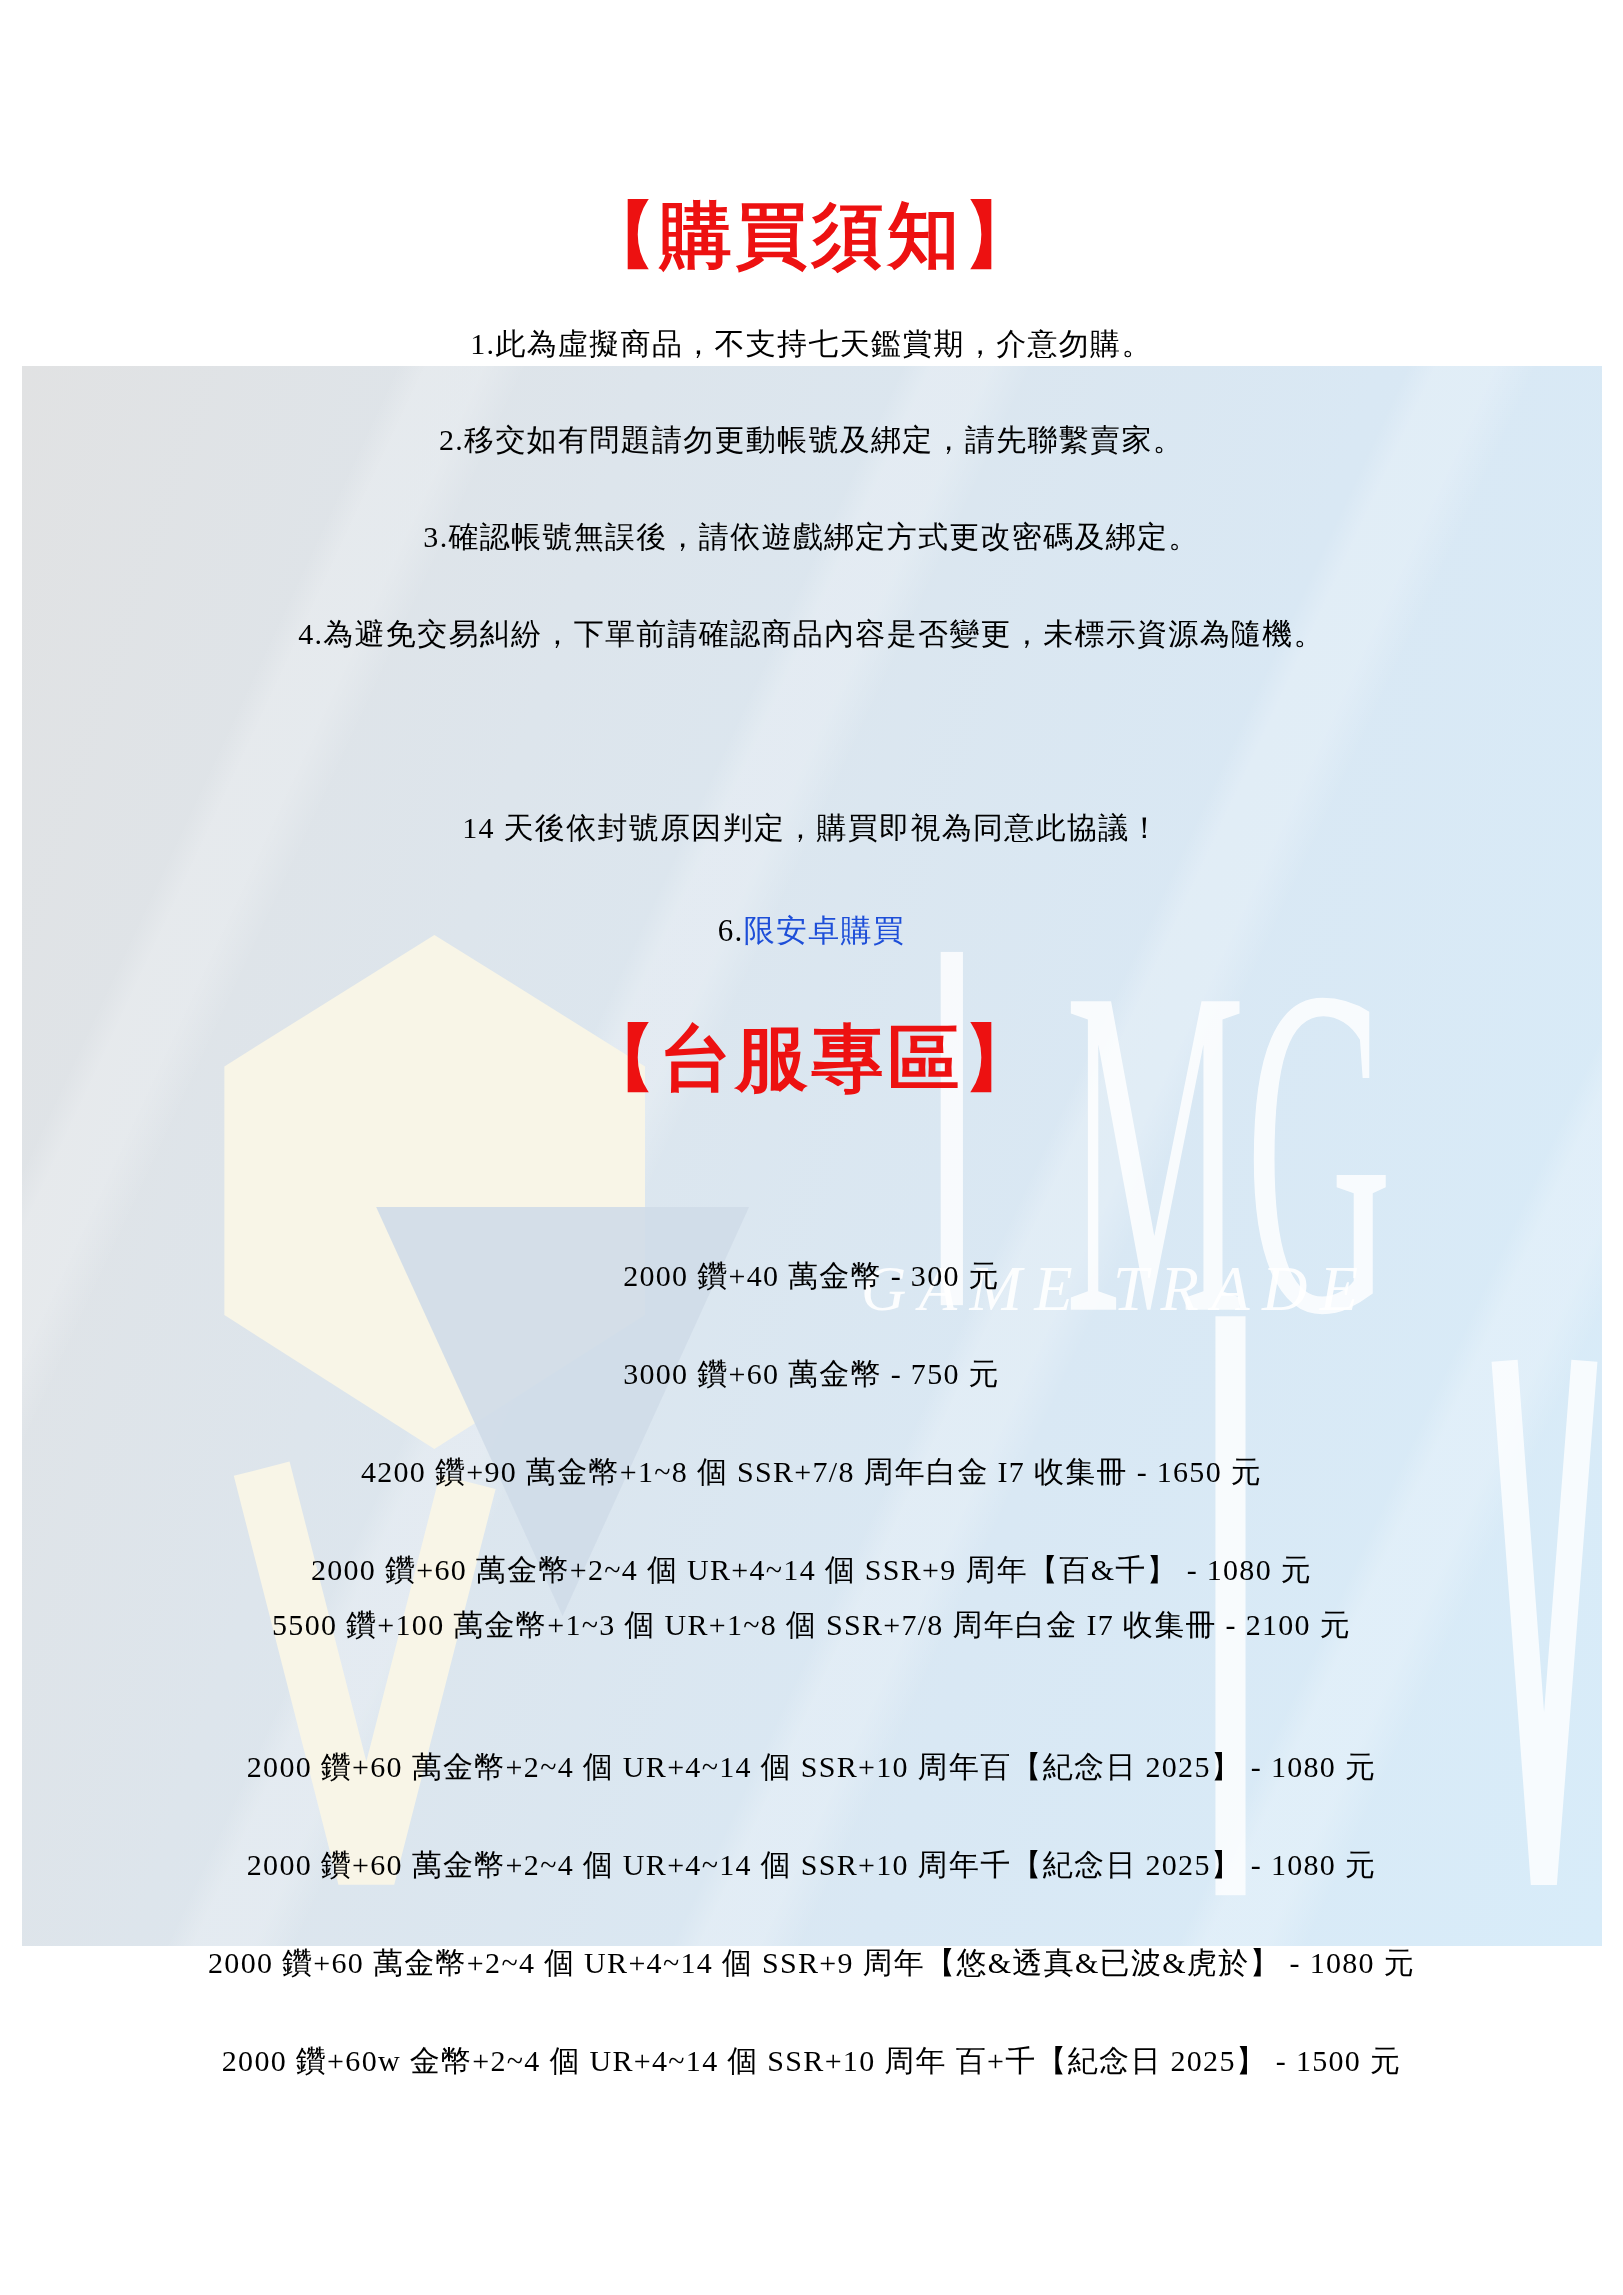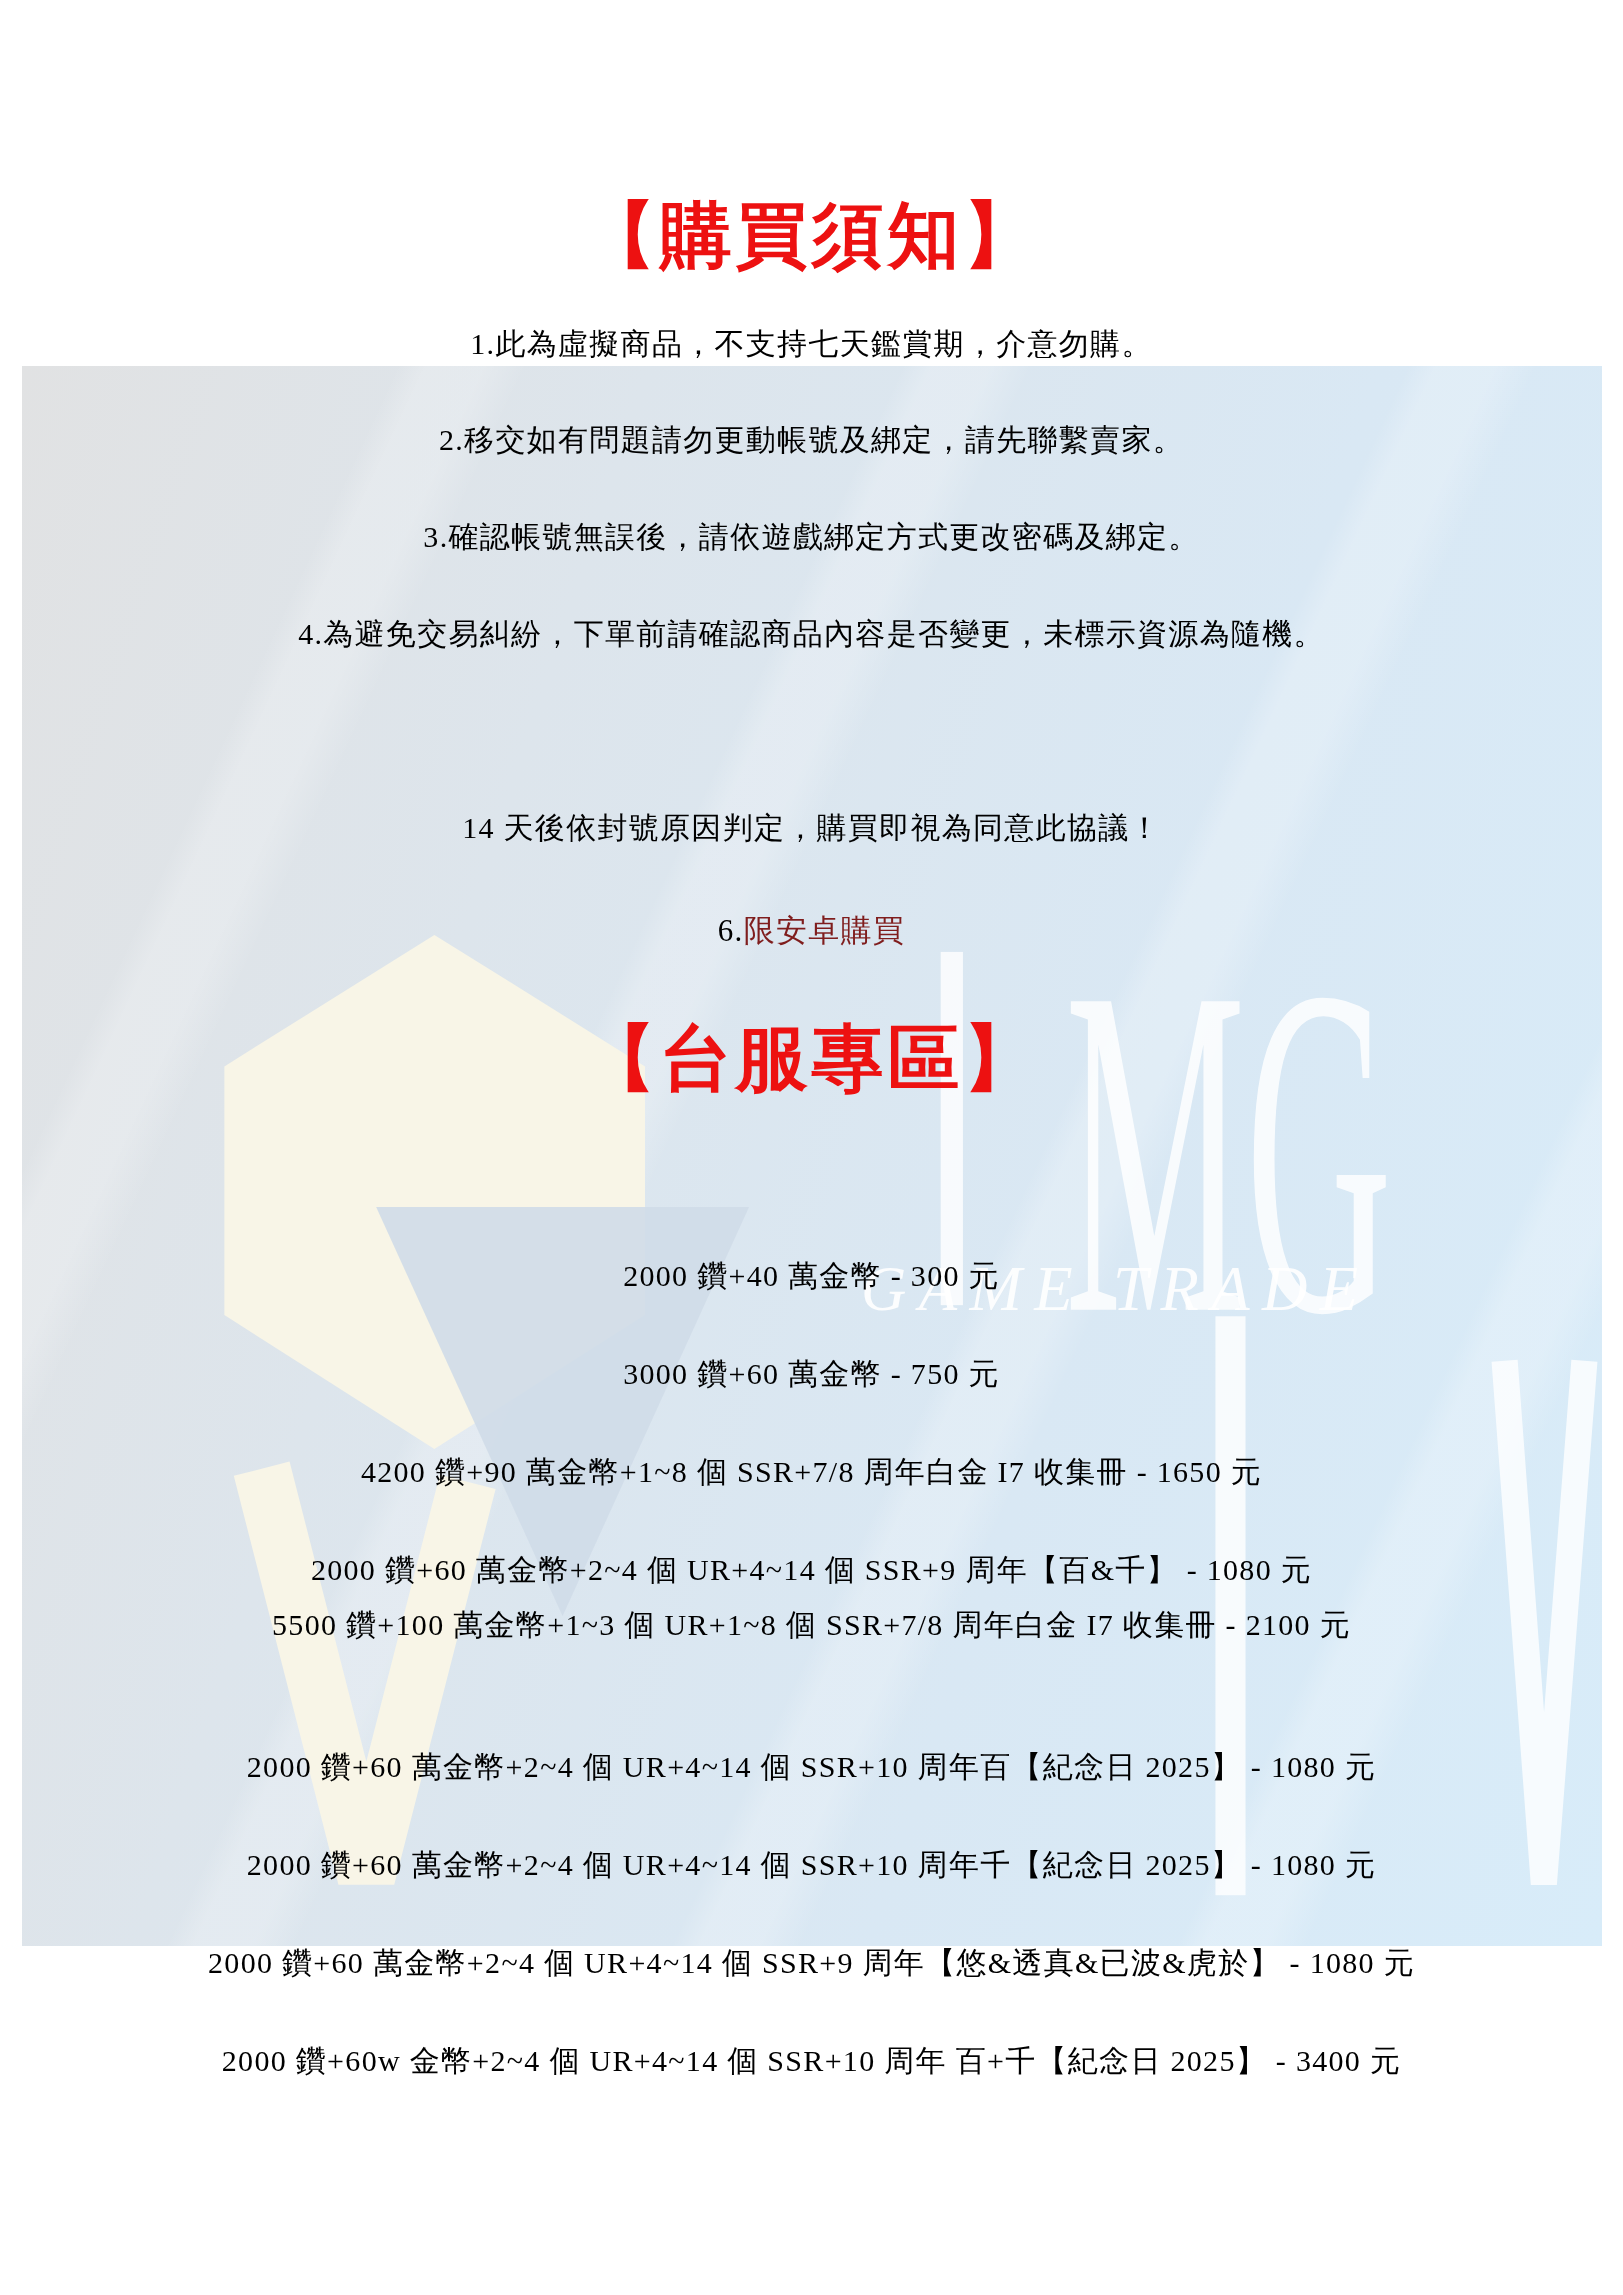--- a/index.html
+++ b/index.html
@@ -37,21 +37,21 @@
     color:#000;
     white-space:nowrap;
   }
   .title{
     font-size:72px;
     letter-spacing:3.9px;
     color:#ed1111;
     font-weight:bold;
   }
   .small{font-size:31px;}
-  .red{color:#7f1d1d;}
+  .red{color:#1d4ed8;}
   .wm-text{
     font-family:"Liberation Serif","DejaVu Serif",serif;
   }
 </style>
 </head>
 <body>
 
 <div class="page">
 
   <div class="panel"></div>
@@ -87,16 +87,16 @@
   <div class="t-line title" style="top:1059px">【台服專區】</div>
 
   <div class="t-line" style="top:1276px">2000 鑽+40 萬金幣 - 300 元</div>
   <div class="t-line" style="top:1374px">3000 鑽+60 萬金幣 - 750 元</div>
   <div class="t-line" style="top:1472px">4200 鑽+90 萬金幣+1~8 個 SSR+7/8 周年白金 I7 收集冊 - 1650 元</div>
   <div class="t-line" style="top:1570px">2000 鑽+60 萬金幣+2~4 個 UR+4~14 個 SSR+9 周年【百&amp;千】 - 1080 元</div>
   <div class="t-line" style="top:1625px">5500 鑽+100 萬金幣+1~3 個 UR+1~8 個 SSR+7/8 周年白金 I7 收集冊 - 2100 元</div>
   <div class="t-line" style="top:1767px">2000 鑽+60 萬金幣+2~4 個 UR+4~14 個 SSR+10 周年百【紀念日 2025】 - 1080 元</div>
   <div class="t-line" style="top:1865px">2000 鑽+60 萬金幣+2~4 個 UR+4~14 個 SSR+10 周年千【紀念日 2025】 - 1080 元</div>
   <div class="t-line" style="top:1963px">2000 鑽+60 萬金幣+2~4 個 UR+4~14 個 SSR+9 周年【悠&amp;透真&amp;已波&amp;虎於】 - 1080 元</div>
-  <div class="t-line" style="top:2061px">2000 鑽+60w 金幣+2~4 個 UR+4~14 個 SSR+10 周年 百+千【紀念日 2025】 - 3400 元</div>
+  <div class="t-line" style="top:2061px">2000 鑽+60w 金幣+2~4 個 UR+4~14 個 SSR+10 周年 百+千【紀念日 2025】 - 1500 元</div>
 
 </div>
 
 
 </body></html>

